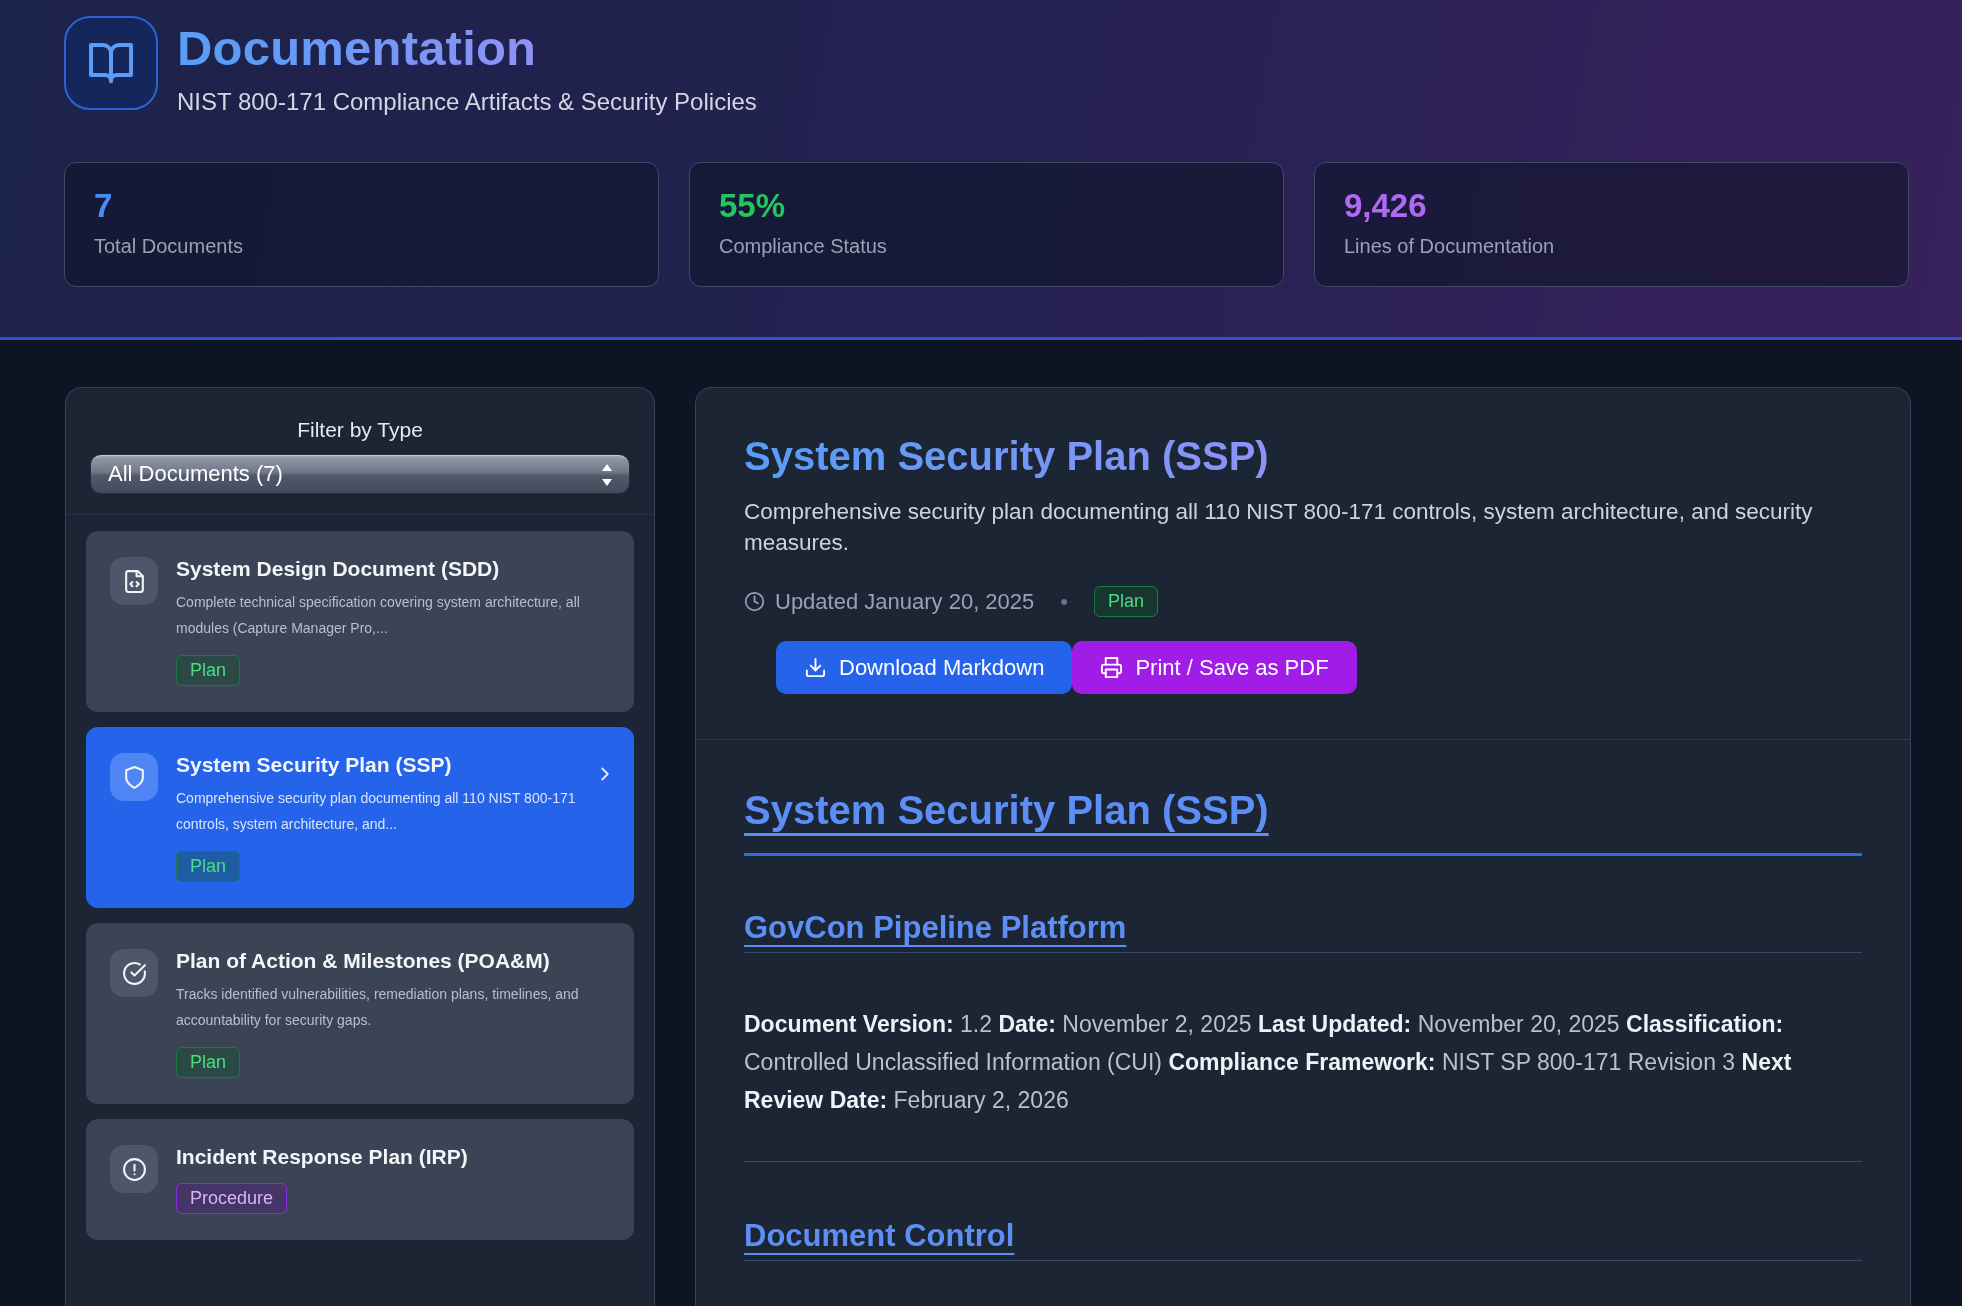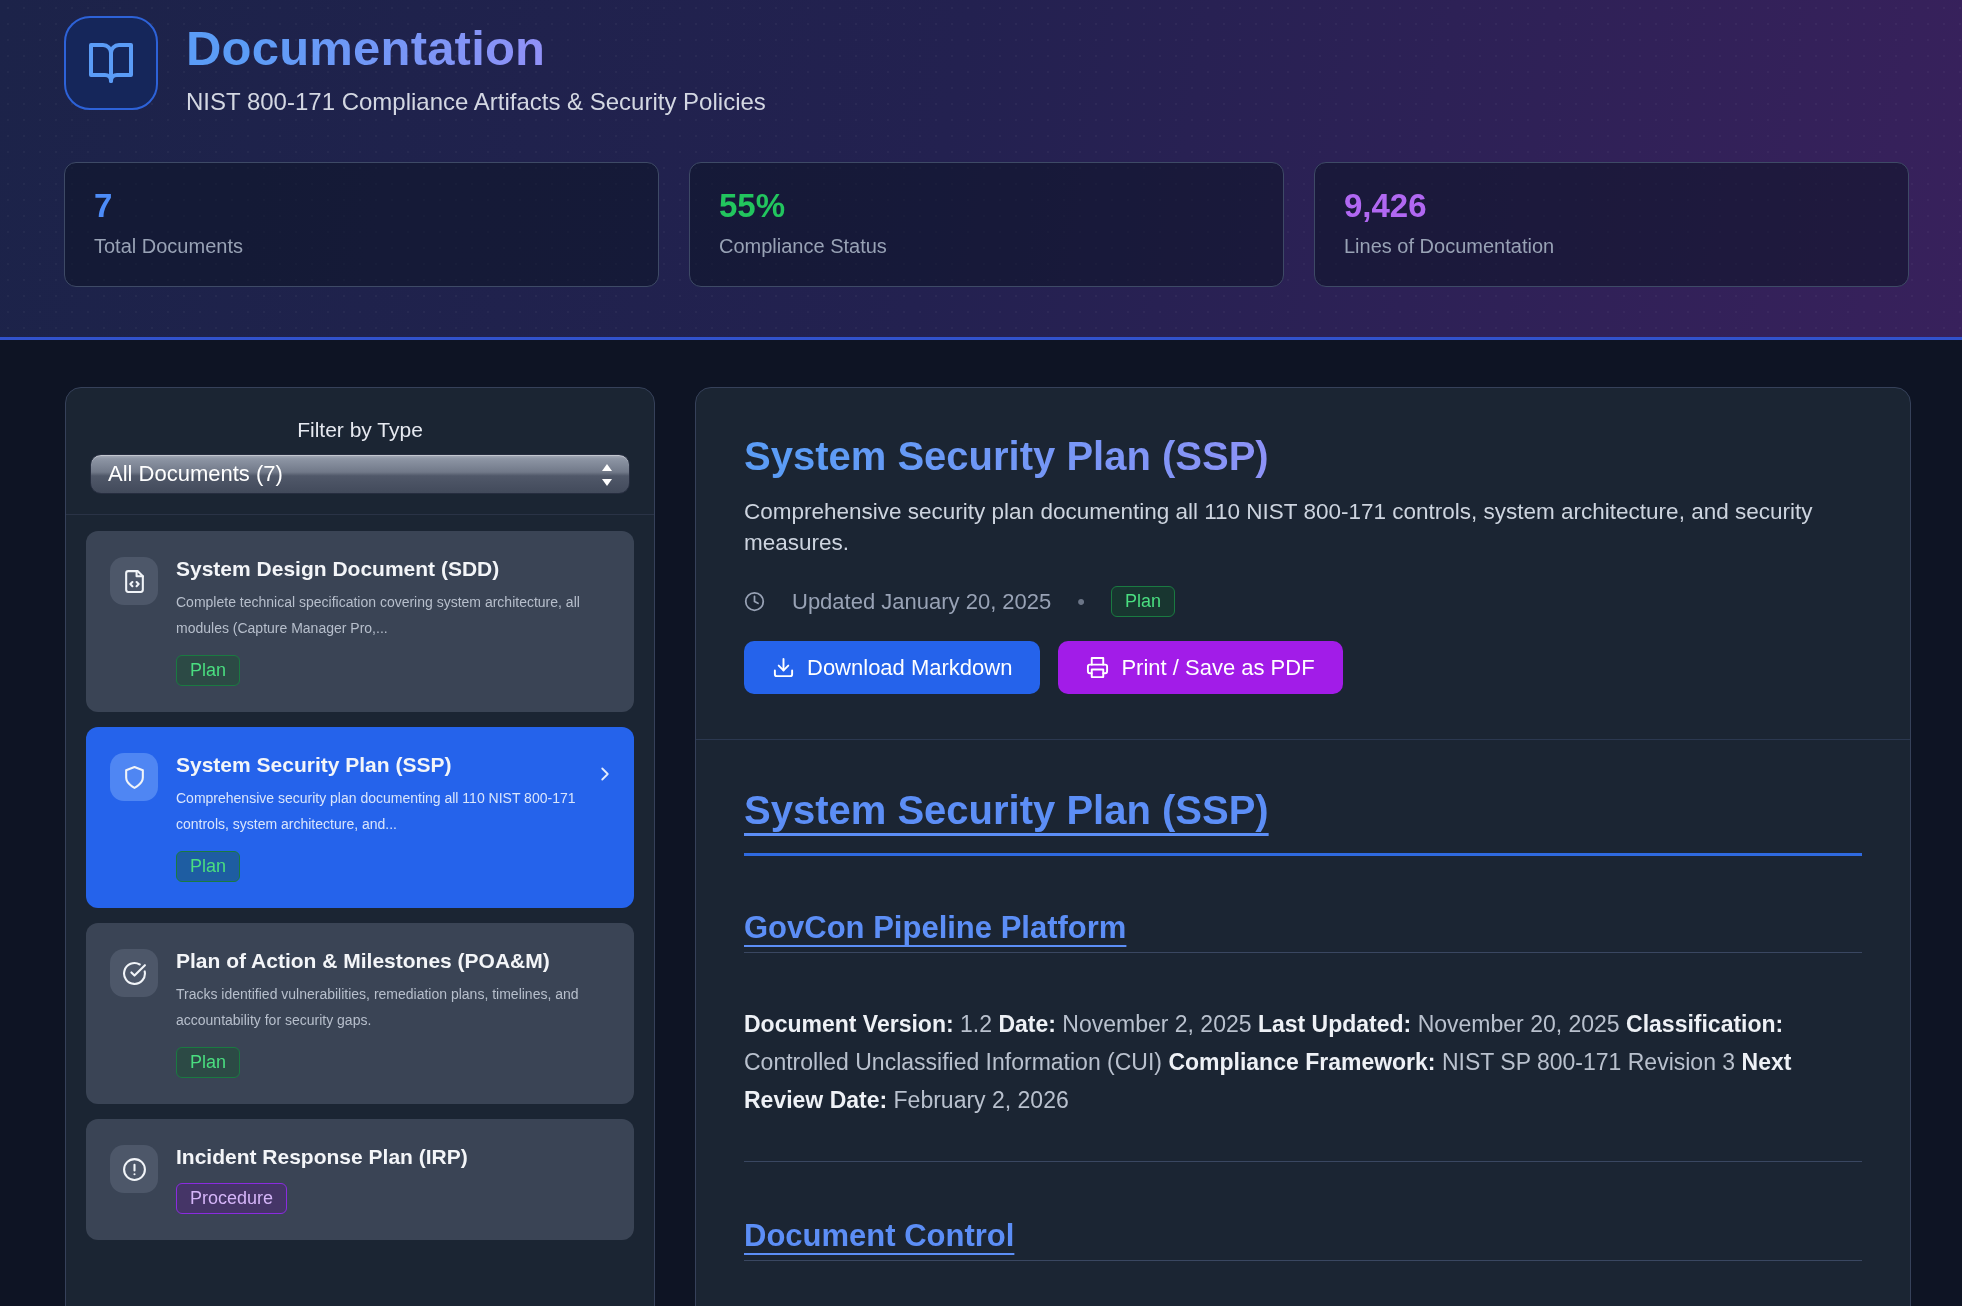--- a/index.html
+++ b/index.html
@@ -13,21 +13,21 @@
   
   .hero {
     height: 340px;
     background:
       radial-gradient(rgba(255,255,255,0.035) 1px, transparent 1.5px),
       linear-gradient(100deg, #1c2349 0%, #232150 48%, #2d2156 72%, #38215c 100%);
     background-size: 16px 16px, 100% 100%;
     border-bottom: 3px solid #3152cc;
     padding: 16px 53px 0 64px;
   }
-  .hero-title-row { display: flex; align-items: flex-start; gap: 28px; }
+  .hero-title-row { display: flex; align-items: flex-start; gap: 19px; }
   .app-icon {
     width: 94px; height: 94px; border-radius: 26px; flex: 0 0 auto;
     background: #15265a; border: 2px solid #2d62d8;
     display: flex; align-items: center; justify-content: center;
     color: #5b9cf6;
   }
   .app-icon svg { width: 48px; height: 48px; }
   .app-title {
     font-size: 49px; font-weight: 800; letter-spacing: 0.2px; line-height: 1.15;
     background: linear-gradient(90deg, #5b9cf6 10%, #b48af8 95%);
@@ -100,25 +100,25 @@
   .main { flex: 1; height: 1000px; overflow: hidden; }
   .main-head { padding: 44px 48px 45px; }
   .main-title {
     font-size: 40px; font-weight: 800; line-height: 48px;
     background: linear-gradient(90deg, #5b9cf6 5%, #a98df8 70%);
     -webkit-background-clip: text; background-clip: text; color: transparent;
   }
   .main-desc { font-size: 22.5px; line-height: 31px; color: #cdd4df; margin-top: 16px; max-width: 1120px; }
   .meta-row { display: flex; align-items: center; margin-top: 28px; color: #98a2b5; }
   .meta-row svg { width: 21px; height: 21px; margin-right: 10px; }
-  .meta-updated { font-size: 22px; margin-left: 17px; }
+  .meta-updated { font-size: 22px; }
   .meta-dot { margin: 0 26px; color: #6b7587; font-size: 22px; }
   .meta-row .badge { margin-top: 0; }
 
-  .actions { display: flex; gap: 18px; margin-top: 24px; }
+  .actions { display: flex; margin-top: 24px; margin-left: 32px; }
   .btn {
     height: 53px; border: none; border-radius: 10px; padding: 0 28px;
     display: inline-flex; align-items: center; gap: 12px;
     font-size: 22px; color: #ffffff; cursor: pointer;
     font-family: "Liberation Sans", "DejaVu Sans", sans-serif;
   }
   .btn svg { width: 23px; height: 23px; }
   .btn-download { background: #2563eb; }
   .btn-print { background: #a21ce8; }
 

